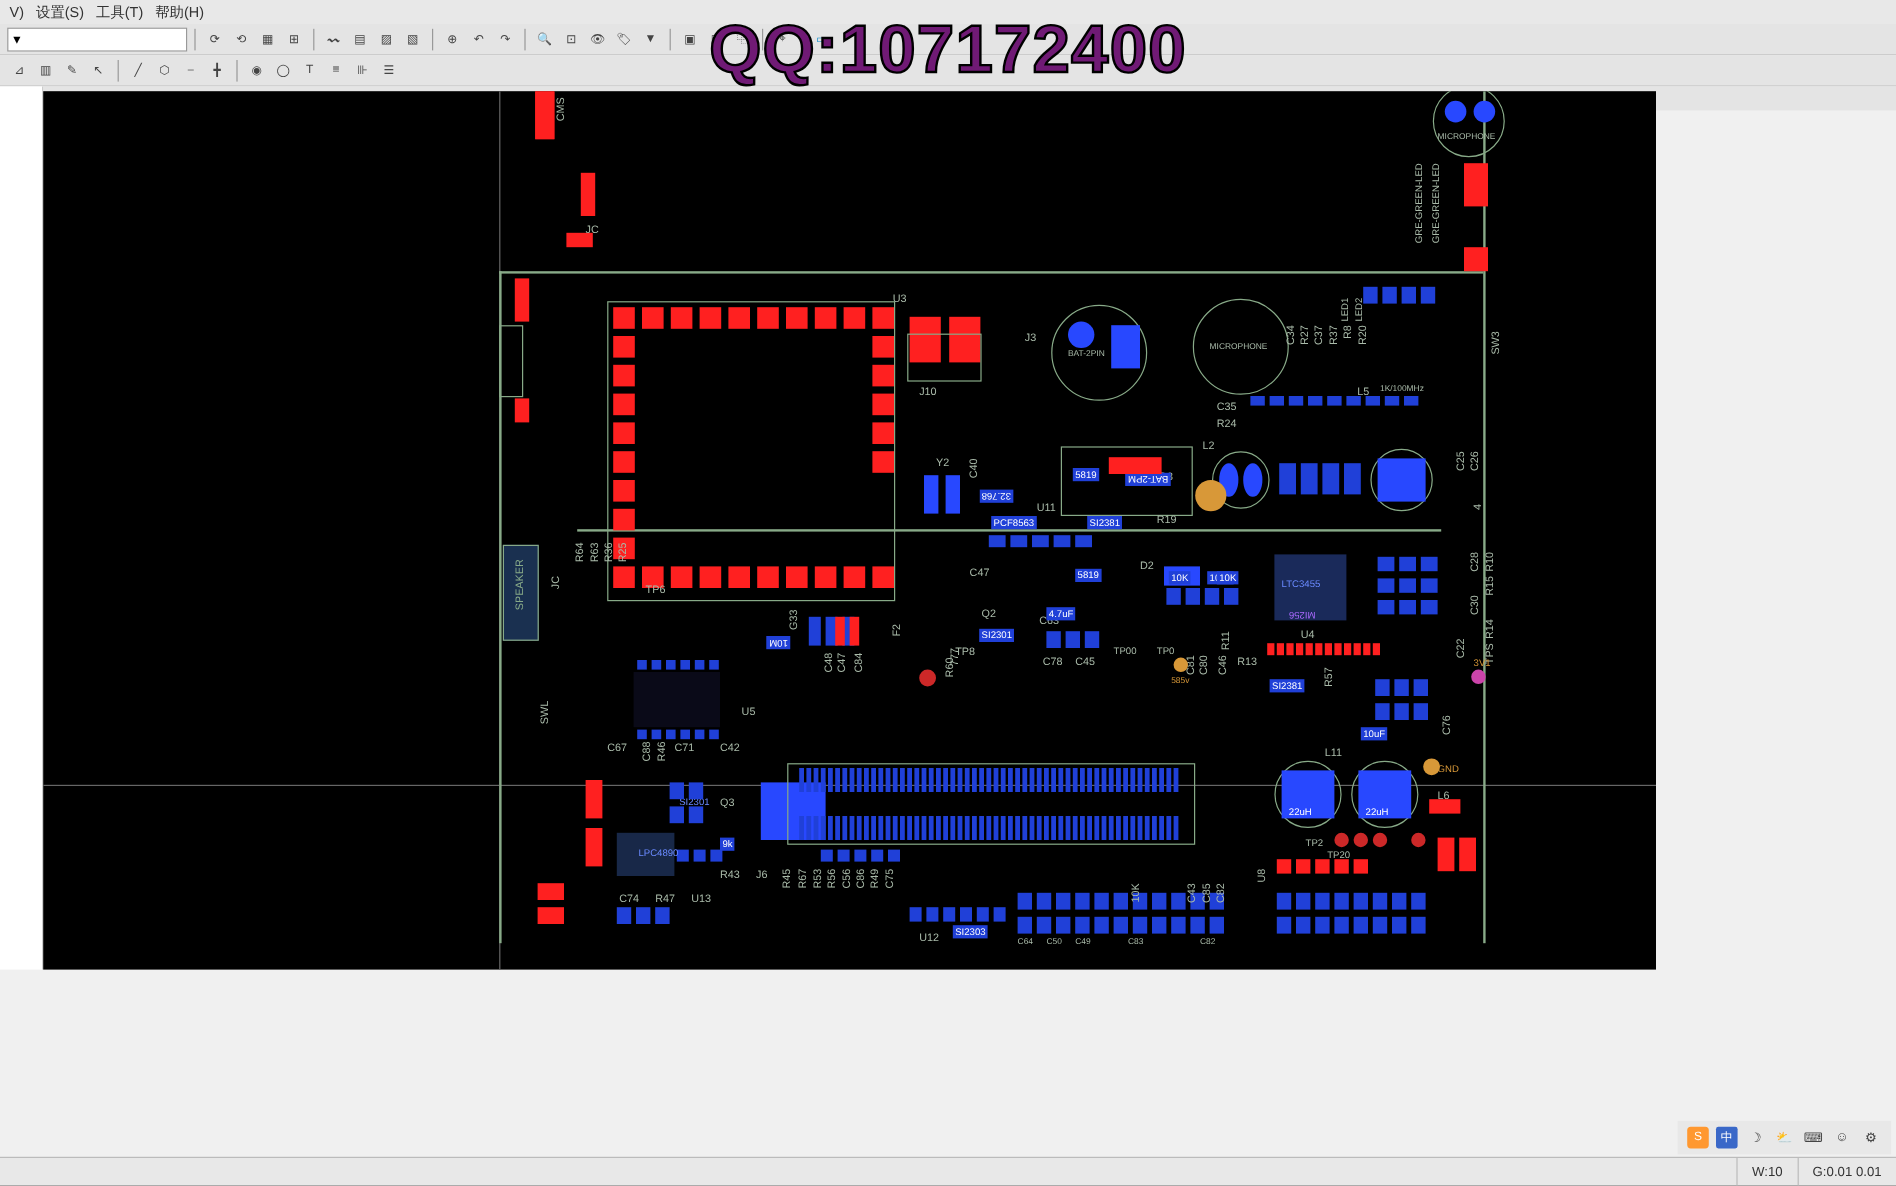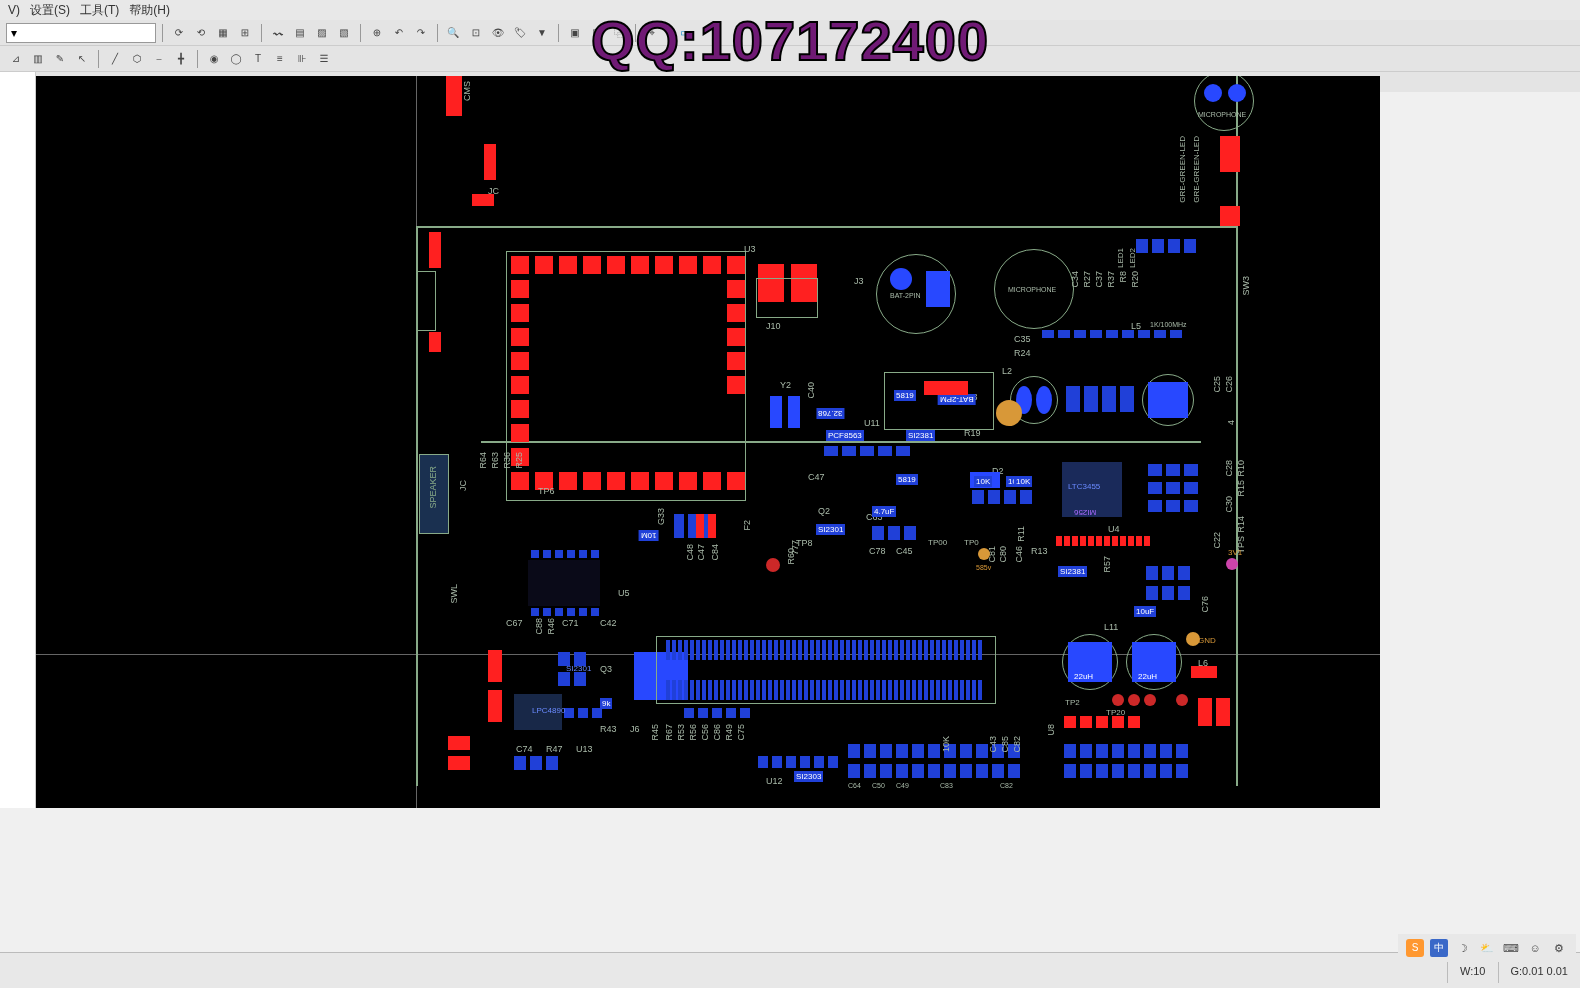--- a/index.html
+++ b/index.html
@@ -81,21 +81,21 @@
   font-weight: 600;
   color: #701a75;
   -webkit-text-stroke: 2px #000;
   z-index: 100;
   pointer-events: none;
   letter-spacing: 1px;
 }
 .statusbar {
   position: absolute;
   bottom: 0; left: 0; right: 0;
-  height: 36px;
+  height: 24px;
   background: #e8e8e8;
   border-top: 1px solid #bbb;
   display: flex;
   align-items: center;
   font-size: 11px;
   color: #333;
   margin-top: 21px;
 }
 .statusbar .spacer { flex: 1; }
 .statusbar .cell { padding: 0 12px; border-left: 1px solid #bbb; height: 24px; display: flex; align-items: center; }
@@ -293,28 +293,28 @@
     <div class="pad-blue" style="left:372px;top:320px;width:12px;height:32px"></div>
     <div class="silk silk-v" style="left:390px;top:306px">C40</div>
 
     <div class="silk" style="left:448px;top:342px">U11</div>
     <div class="ann" style="left:410px;top:354px">PCF8563</div>
     <div class="ann" style="left:400px;top:332px;transform:rotate(180deg)">32.768</div>
     <div class="ann" style="left:490px;top:354px">SI2381</div>
     <div class="silk" style="left:548px;top:352px">R19</div>
     <div class="tiny-blue" style="left:408px;top:370px;width:14px;height:10px;box-shadow:18px 0 #2040d8,36px 0 #2040d8,54px 0 #2040d8,72px 0 #2040d8"></div>
 
-    <div class="silk" style="left:576px;top:390px">D2</div>
+    <div class="silk" style="left:534px;top:390px">D2</div>
     <div class="ann" style="left:480px;top:398px">5819</div>
     <div class="pad-blue" style="left:554px;top:396px;width:30px;height:16px"></div>
 
     <div class="tiny-blue" style="left:646px;top:386px;width:60px;height:55px;background:#1a2a5a"></div>
     <div class="silk" style="left:652px;top:406px;color:#6a8aff;font-size:8px">LTC3455</div>
     <div class="silk" style="left:658px;top:432px;color:#aa6aff;font-size:8px;transform:rotate(180deg)">MI256</div>
-    <div class="silk" style="left:692px;top:448px">U4</div>
+    <div class="silk" style="left:668px;top:448px">U4</div>
     <div class="pad-red" style="left:640px;top:460px;width:6px;height:10px;box-shadow:8px 0 #ff2020,16px 0 #ff2020,24px 0 #ff2020,32px 0 #ff2020,40px 0 #ff2020,48px 0 #ff2020,56px 0 #ff2020,64px 0 #ff2020,72px 0 #ff2020,80px 0 #ff2020,88px 0 #ff2020"></div>
 
     <div class="silk silk-v" style="left:808px;top:384px">C28</div>
     <div class="silk silk-v" style="left:820px;top:384px">R10</div>
     <div class="silk silk-v" style="left:820px;top:404px">R15</div>
     <div class="silk silk-v" style="left:808px;top:420px">C30</div>
     <div class="silk silk-v" style="left:820px;top:440px">R14</div>
     <div class="silk silk-v" style="left:820px;top:460px">TPS</div>
     <div class="silk silk-v" style="left:810px;top:344px">4</div>
     <div class="silk silk-v" style="left:796px;top:456px">C22</div>
@@ -412,21 +412,21 @@
     <div class="pad-red" style="left:775px;top:590px;width:26px;height:12px"></div>
     <div class="circle-fill" style="left:770px;top:556px;width:14px;height:14px;background:#d89838"></div>
 
     <div class="silk silk-v" style="left:784px;top:520px">C76</div>
     <div class="tiny-blue" style="left:730px;top:490px;width:12px;height:14px;box-shadow:16px 0 #2040d8,32px 0 #2040d8,0 20px #2040d8,16px 20px #2040d8,32px 20px #2040d8"></div>
     <div class="ann" style="left:718px;top:530px">10uF</div>
     <div class="silk" style="left:812px;top:472px;font-size:8px;color:#d89838">3V1</div>
     <div class="circle-fill" style="left:810px;top:482px;width:12px;height:12px;background:#cc44aa"></div>
 
     <div class="silk" style="left:690px;top:632px;font-size:8px">TP20</div>
-    <div class="silk" style="left:649px;top:622px;font-size:8px">TP2</div>
+    <div class="silk" style="left:672px;top:622px;font-size:8px">TP2</div>
     <div class="circle-fill" style="left:696px;top:618px;width:12px;height:12px;background:#cc2828;box-shadow:16px 0 #cc2828,32px 0 #cc2828,64px 0 #cc2828"></div>
     <div class="pad-red" style="left:648px;top:640px;width:12px;height:12px;box-shadow:16px 0 #ff2020,32px 0 #ff2020,48px 0 #ff2020,64px 0 #ff2020"></div>
     <div class="pad-red" style="left:782px;top:622px;width:14px;height:28px;box-shadow:18px 0 #ff2020"></div>
 
     <div class="silk silk-v" style="left:630px;top:648px">U8</div>
     <div class="tiny-blue" style="left:432px;top:668px;width:12px;height:14px;box-shadow:16px 0 #2040d8,32px 0 #2040d8,48px 0 #2040d8,64px 0 #2040d8,80px 0 #2040d8,96px 0 #2040d8,112px 0 #2040d8,128px 0 #2040d8,144px 0 #2040d8,160px 0 #2040d8"></div>
     <div class="tiny-blue" style="left:432px;top:688px;width:12px;height:14px;box-shadow:16px 0 #2040d8,32px 0 #2040d8,48px 0 #2040d8,64px 0 #2040d8,80px 0 #2040d8,96px 0 #2040d8,112px 0 #2040d8,128px 0 #2040d8,144px 0 #2040d8,160px 0 #2040d8"></div>
     <div class="silk" style="left:432px;top:706px;font-size:7px">C64</div>
     <div class="silk" style="left:456px;top:706px;font-size:7px">C50</div>
     <div class="silk" style="left:480px;top:706px;font-size:7px">C49</div>

